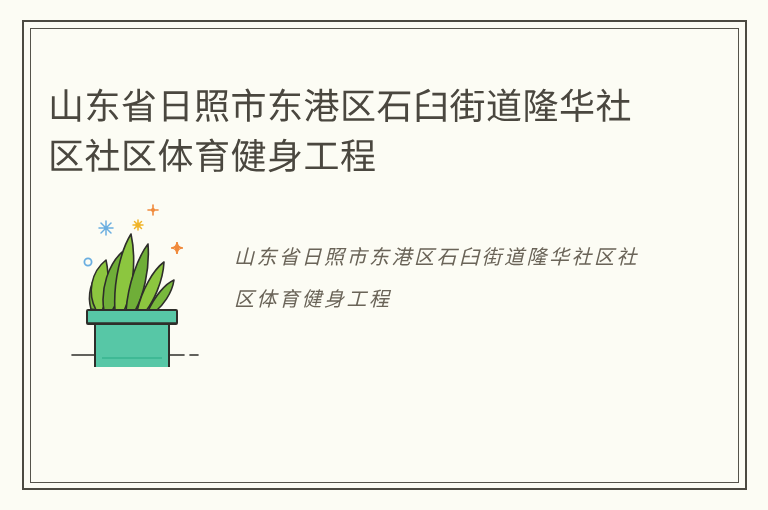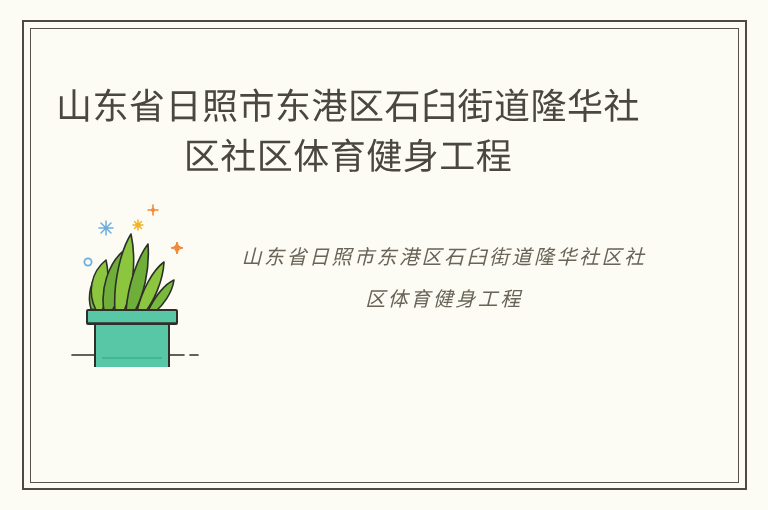--- a/index.html
+++ b/index.html
@@ -13,21 +13,20 @@
     background: #fcfcf4;
     font-family: "Liberation Sans", "DejaVu Sans", sans-serif;
     overflow: hidden;
   }
 
   #page {
     position: relative;
     width: 764px;
     height: 510px;
     background: #fcfcf4;
-    text-align: center;
   }
 
   
   .frame-outer {
     position: absolute;
     left: 22px;
     top: 20px;
     width: 725px;
     height: 470px;
     border: 2px solid #4c4a41;

